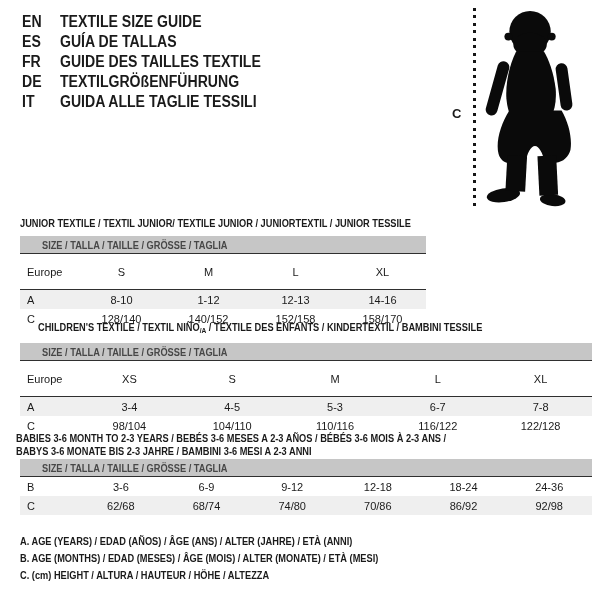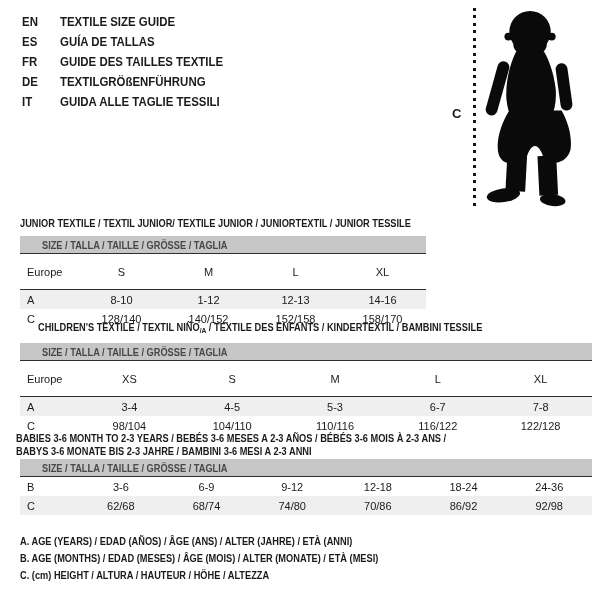--- a/index.html
+++ b/index.html
@@ -7,21 +7,21 @@
     width:600px;height:600px;position:relative;overflow:hidden;
     background:#ffffff;color:#1a1a1a;
     font-family:"Liberation Sans", sans-serif;
     -webkit-font-smoothing:antialiased;
   }
   .abs{position:absolute;}
   .cond{display:inline-block;transform:scaleX(0.88);transform-origin:0 50%;white-space:nowrap;}
 
   
   .lang-block{left:22px;top:12px;}
-  .lang-row{display:flex;line-height:20px;font-weight:bold;font-size:13px;}
+  .lang-row{display:flex;line-height:20px;font-weight:bold;font-size:16px;}
   .lang-code{width:38px;flex:0 0 38px;}
 
   
   .measure-line{left:473px;top:8px;width:3px;height:201px;
     background:repeating-linear-gradient(to bottom,#161616 0 3px,transparent 3px 7.5px);}
   .height-label{left:452px;top:106px;font-weight:bold;font-size:13px;}
   .baby-svg{left:483px;top:8px;}
 
   
   .sec-title{font-weight:bold;font-size:10.5px;line-height:13px;}

